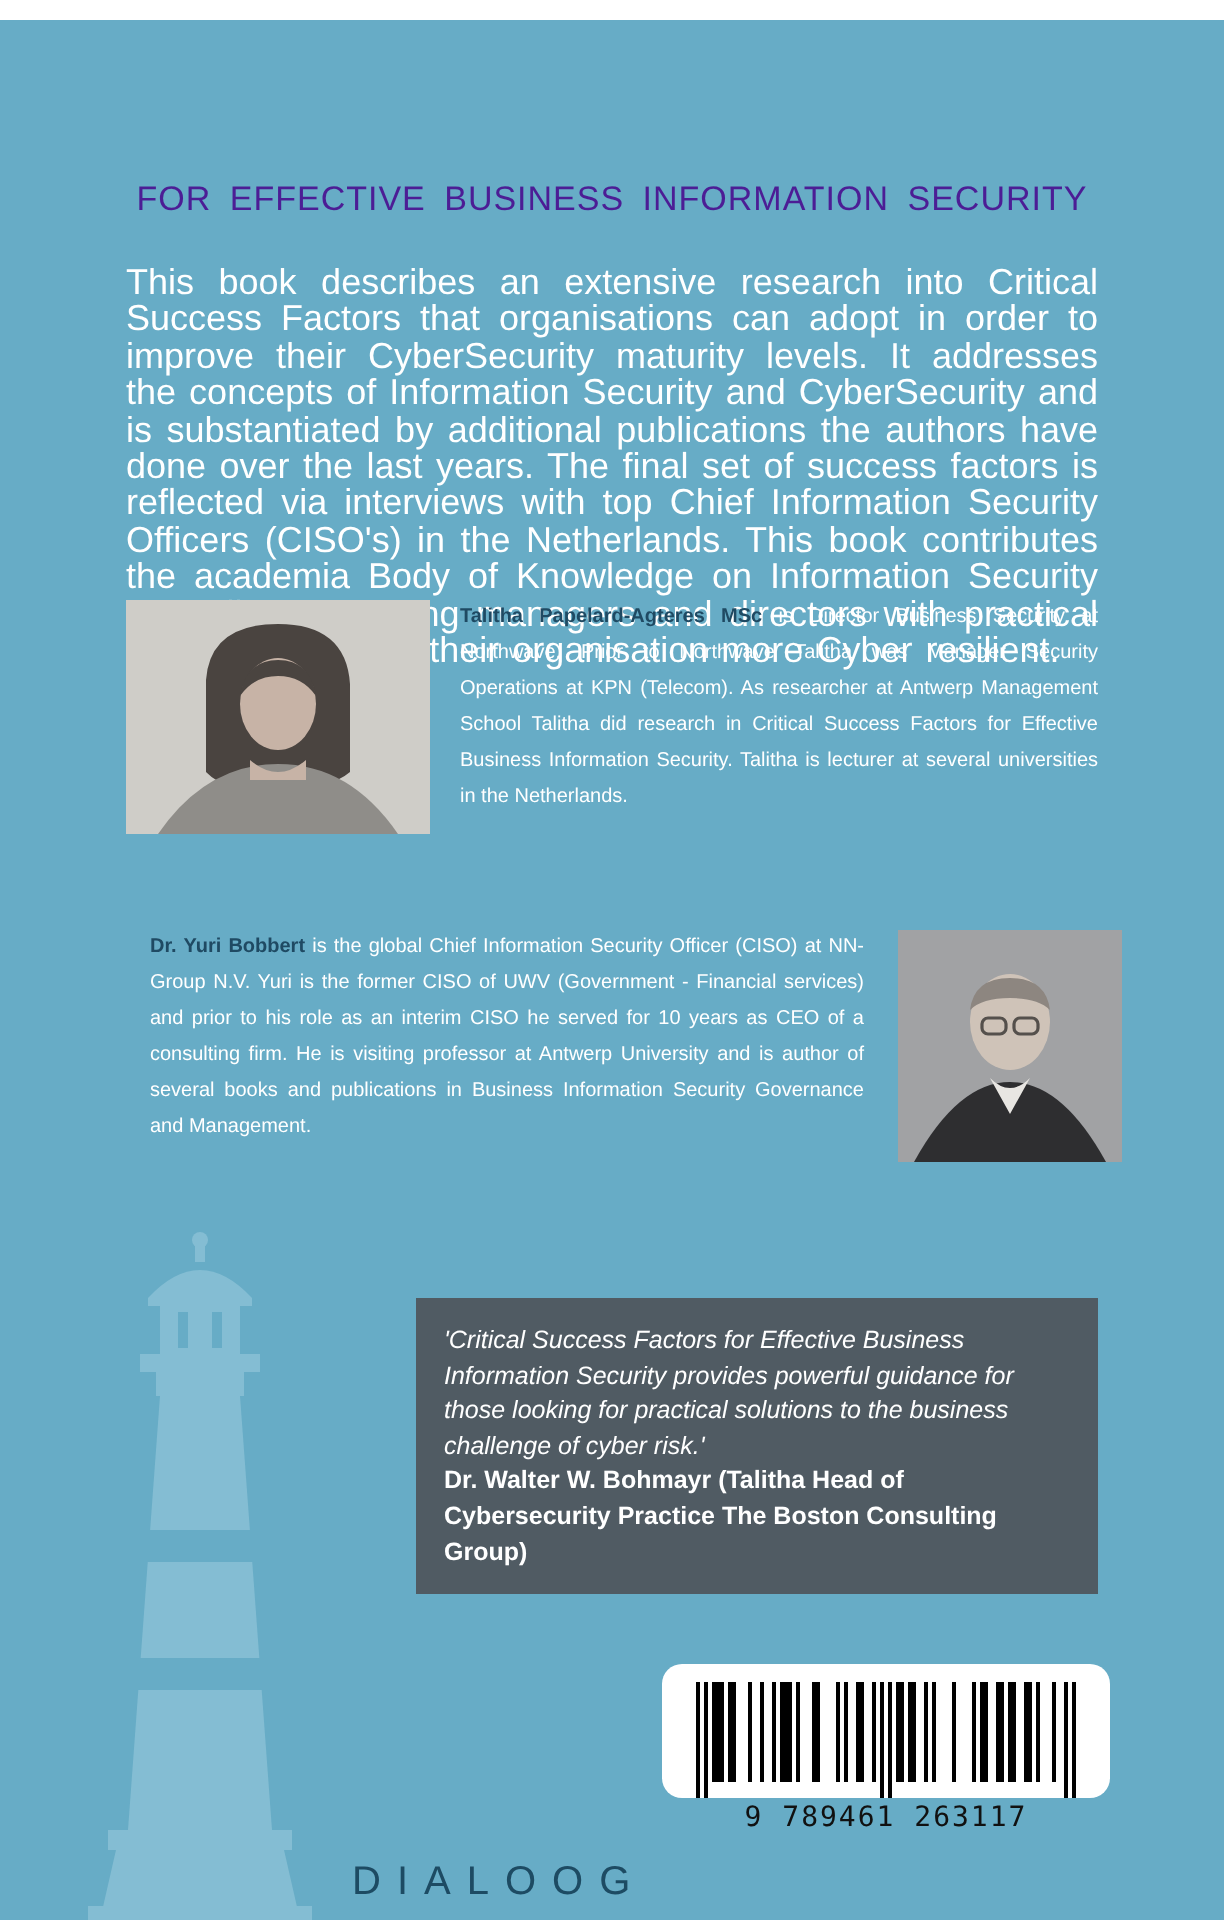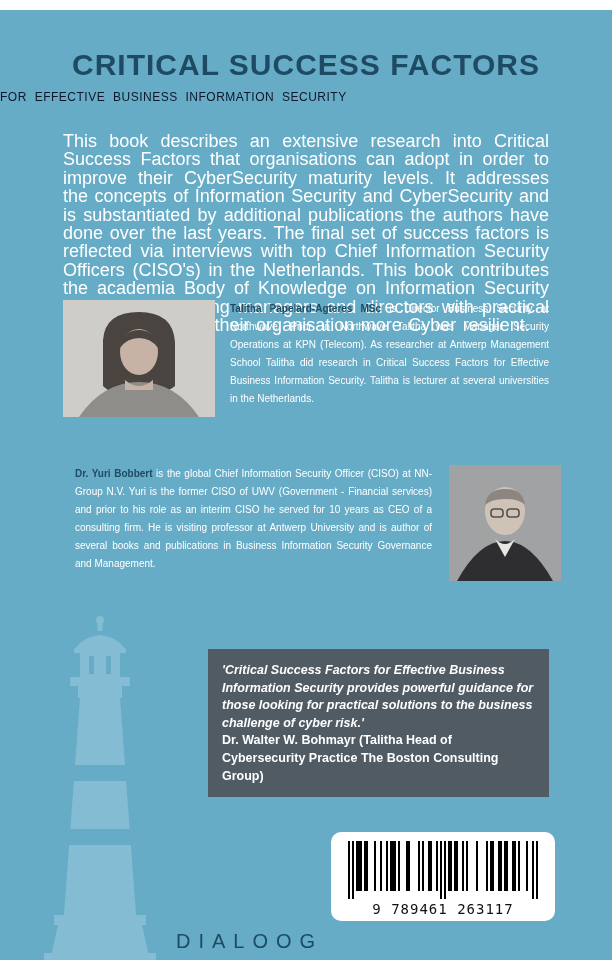--- a/index.html
+++ b/index.html
@@ -21,22 +21,23 @@
 
   .title {
     position: absolute; top: 48px; left: 0; width: 100%;
     text-align: center;
     color: #1f4a63;
     font-size: 30px; font-weight: bold; letter-spacing: 1px;
   }
 
   .subtitle {
     position: absolute; top: 90px; left: 0; width: 100%;
-    color: #0f172a;
-    font-size: 12px; font-weight: 400; letter-spacing: 0.5px; word-spacing: 4px;
+    text-align: center;
+    color: #4c1d95;
+    font-size: 17px; font-weight: 400; letter-spacing: 0.5px; word-spacing: 4px;
   }
 
   .description {
     position: absolute; top: 132px; left: 63px; width: 486px;
     color: #ffffff;
     font-size: 18px; line-height: 18.4px;
     text-align: justify; word-spacing: 1.5px;
   }
 
   .bio { position: absolute; left: 63px; width: 486px; display: flex; }
@@ -57,41 +58,41 @@
   .bio-text strong { color: #1f4a63; font-weight: bold; }
 
   .quote-box {
     position: absolute; top: 649px; left: 208px; width: 341px;
     background: #505b63;
     color: #ffffff;
     padding: 13px 14px 12px 14px;
   }
   .quote-text {
     font-style: italic;
-    font-size: 12.5px; line-height: 17.6px; font-weight: bold;
+    font-size: 12.5px; line-height: 17.6px;
   }
   .quote-attr {
     font-style: normal; font-weight: bold;
     font-size: 12.5px; line-height: 17.6px;
   }
 
   .lighthouse {
     position: absolute; left: 18px; bottom: 0;
     width: 165px; height: 345px;
   }
 
   .publisher-logo {
     position: absolute; top: 884px; left: 176px;
     color: #1d4b63;
     font-size: 20px; font-weight: 400; letter-spacing: 8px; margin-top: 46px;
   }
 
   .barcode-box {
     position: absolute; top: 832px; left: 331px;
-    width: 224px; height: 89px;
+    width: 224px; height: 67px;
     background: #ffffff;
     border-radius: 10px;
     padding: 0 17px;
   }
   .barcode-bars {
     display: flex; align-items: flex-start;
     height: 58px; margin-top: 9px;
   }
   .module { width: 2px; height: 50px; }
   .module.on { background: #000000; }
@@ -104,21 +105,20 @@
     margin-top: 2px;
   }
 </style>
 </head>
 <body>
 
 <div class="page">
 
   <div class="top-strip"></div>
 
-  <h1 class="title">CRITICAL SUCCESS FACTORS</h1>
   <h2 class="subtitle">FOR EFFECTIVE BUSINESS INFORMATION SECURITY</h2>
 
   <p class="description">This book describes an extensive research into Critical Success Factors that organisations can adopt in order to improve their CyberSecurity maturity levels. It addresses the concepts of Information Security and CyberSecurity and is substantiated by additional publications the authors have done over the last years. The final set of success factors is reflected via interviews with top Chief Information Security Officers (CISO's) in the Netherlands. This book contributes the academia Body of Knowledge on Information Security as well as providing managers and directors with practical guidance to make their organisation more Cyber resilient.</p>
 
   <div class="bio bio-talitha">
     <div class="photo photo-talitha">
       <svg viewBox="0 0 152 117" preserveAspectRatio="none">
         <rect width="152" height="117" fill="#d4d2ce"></rect>
         <rect width="152" height="117" fill="#c9c7c2" opacity="0.5"></rect>
         <path d="M40,40 Q42,12 76,12 Q110,12 112,42 L112,86 Q100,96 92,84 L60,84 Q52,98 40,86 Z" fill="#4a4440"></path>

